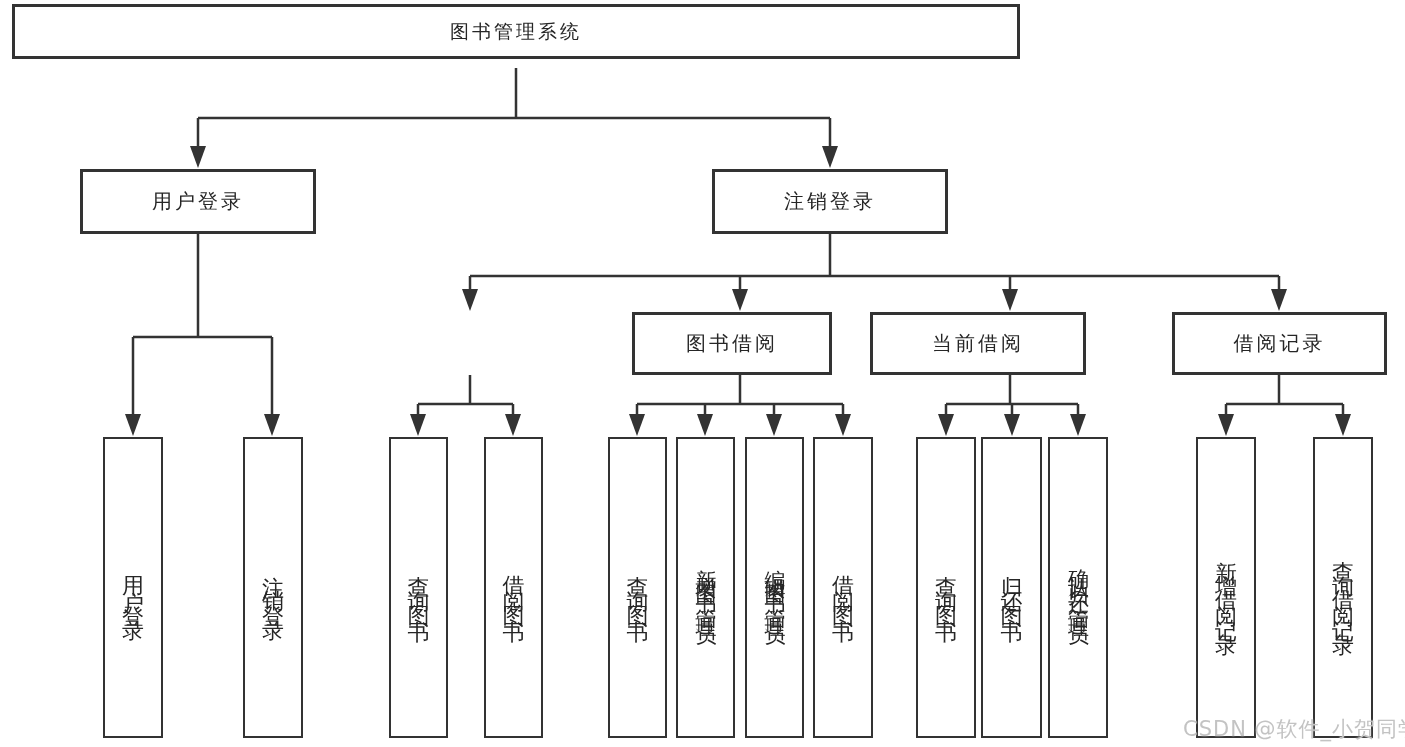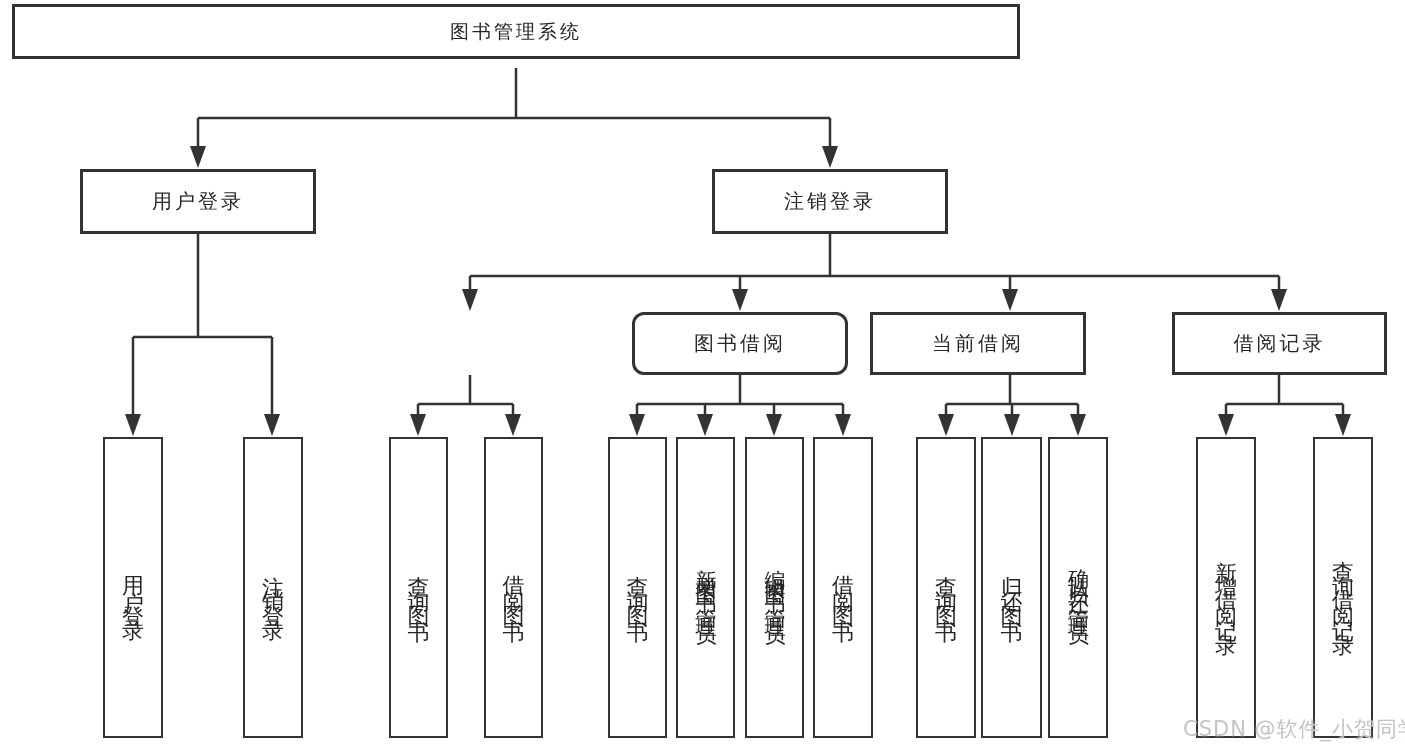--- a/index.html
+++ b/index.html
@@ -23,21 +23,21 @@
     position:absolute;z-index:2;background:var(--bg);
     border:3px solid var(--line);
     display:flex;align-items:center;justify-content:center;
     font-size:20px;letter-spacing:3px;color:var(--text);
     white-space:nowrap;
   }
   #root-box{left:12px;top:4px;width:1008px;height:55px;font-size:19px;}
   #box-user-login{left:80px;top:169px;width:236px;height:65px;}
   #box-book-management{left:712px;top:169px;width:236px;height:65px;}
   #box-new-book-recommend{left:362px;top:312px;width:216px;height:63px;}
-  #box-book-borrowing{left:632px;top:312px;width:216px;height:63px;border-radius:12px;}
+  #box-book-borrowing{left:632px;top:312px;width:200px;height:63px;}
   #box-current-borrowing{left:870px;top:312px;width:216px;height:63px;}
   #box-borrow-records{left:1172px;top:312px;width:215px;height:63px;align-items:center;}
 
   
   .leaf{
     position:absolute;z-index:2;top:437px;height:301px;width:60px;
     background:var(--bg);border:2.5px solid var(--line);
     display:flex;align-items:center;justify-content:center;
   }
   .leaf span{

